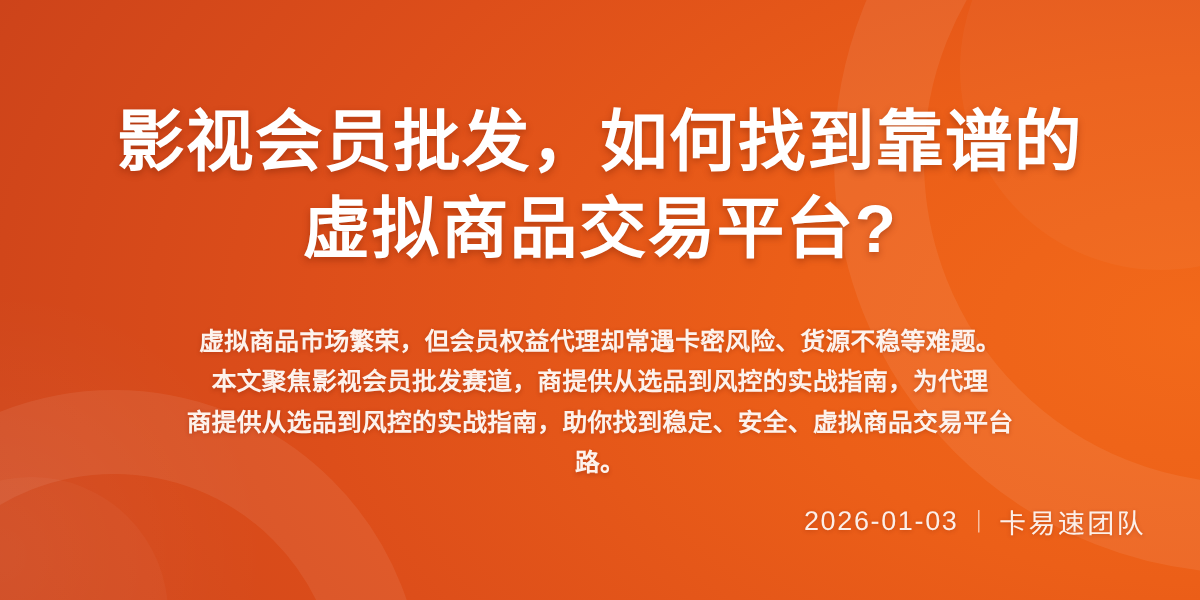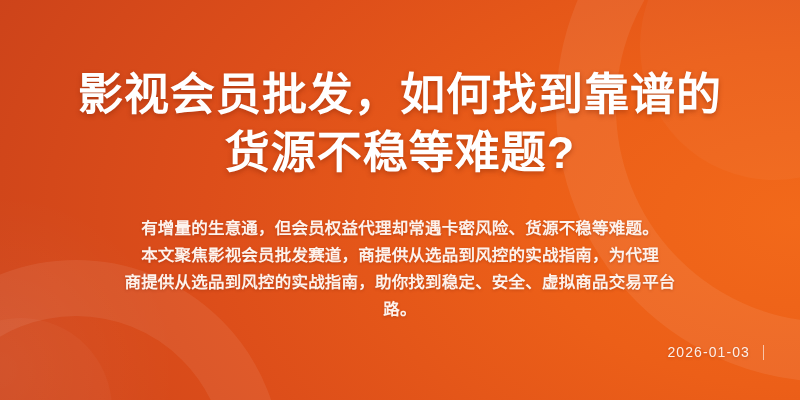--- a/index.html
+++ b/index.html
@@ -138,21 +138,21 @@
   }
 
   #meta-block {
     position: absolute;
     right: 36px;
     bottom: 40px;
     display: flex;
     align-items: center;
     gap: 13px;
     color: rgba(255, 255, 255, 0.9);
-    font-size: 14px;
+    font-size: 18px;
     letter-spacing: 1.1px;
     text-shadow: 0 1px 3px rgba(120, 30, 5, 0.3);
   }
 
   #meta-date {
     font-variant-numeric: tabular-nums;
   }
 
   #meta-divider {
     width: 1px;
@@ -175,29 +175,30 @@
     <div class="ring ring-tr"></div>
     <div class="wash-bl"></div>
     <div class="disc-bl"></div>
     <div class="ring ring-bl"></div>
   </div>
 
   <div id="content">
 
     <h1 id="title-block">
       <span class="title-line">影视会员批发，如何找到靠谱的</span>
-      <span class="title-line">货源不稳等难题?</span>
+      <span class="title-line">虚拟商品交易平台?</span>
     </h1>
 
     <div id="summary-block">
-      <span class="summary-line">有增量的生意通，但会员权益代理却常遇卡密风险、货源不稳等难题。</span>
+      <span class="summary-line">虚拟商品市场繁荣，但会员权益代理却常遇卡密风险、货源不稳等难题。</span>
       <span class="summary-line">本文聚焦影视会员批发赛道，商提供从选品到风控的实战指南，为代理</span>
       <span class="summary-line">商提供从选品到风控的实战指南，助你找到稳定、安全、虚拟商品交易平台</span>
       <span class="summary-line">路。</span>
     </div>
 
     <div id="meta-block">
       <span id="meta-date">2026-01-03</span>
       <span id="meta-divider"></span>
+      <span id="meta-author">卡易速团队</span>
     </div>
 
   </div>
 </div>
 
 </body></html>

